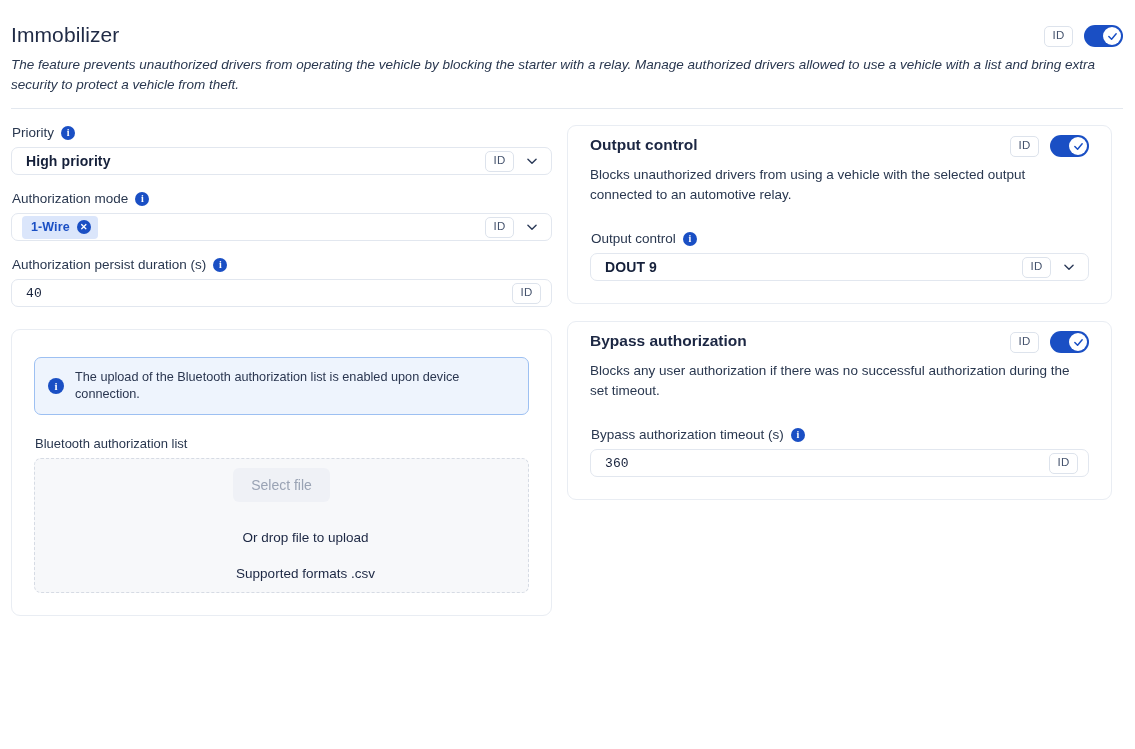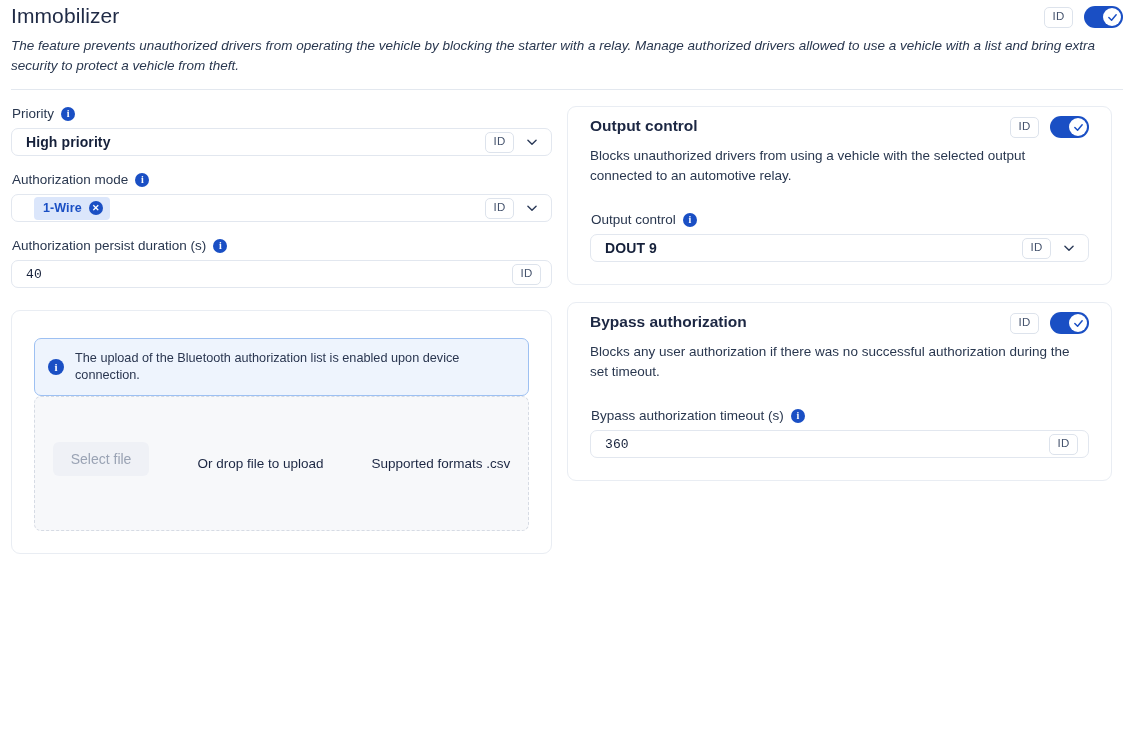--- a/index.html
+++ b/index.html
@@ -6,21 +6,21 @@
   html, body {
     margin: 0; padding: 0;
     width: 1135px; height: 749px;
     background: #ffffff;
     font-family: "Liberation Sans", sans-serif;
     color: #1f2a44;
     overflow: hidden;
   }
 
   
-  .page-header { position: relative; padding: 2px 12px 0 11px; }
+  .page-header { position: relative; padding: 2px 12px 0 11px; margin-top: 19px; }
   .title-row { display: flex; align-items: flex-start; justify-content: space-between; }
   .page-title {
     font-size: 21px; font-weight: 400; color: #202b46;
     letter-spacing: .1px; line-height: 28px; margin: 0;
   }
   .page-desc {
     font-size: 13.5px; line-height: 20px; color: #29374f;
     max-width: 1112px; margin: 6px 0 0 0; font-style: italic;
   }
   .divider { height: 1px; background: #e3e8ef; width: 100%; margin-top: 13px; }
@@ -113,22 +113,22 @@
     display: flex; gap: 11px; align-items: center;
   }
   .banner .text { font-size: 12.7px; line-height: 17px; color: #2a3category; color:#2a3650; }
   .banner .info-icon { width: 16px; height: 16px; font-size: 11px; }
 
   
   .dz-label { font-size: 13px; color: #29374f; margin: 21px 0 7px 1px; }
   .dropzone {
     border: 1px dashed #d6dbe4; border-radius: 7px;
     background: #f7f8fa; height: 135px;
-    display: flex; flex-direction: row; align-items: center; justify-content: center;
-    gap: 0;
+    display: flex; flex-direction: column; align-items: center; justify-content: center;
+    gap: 15px;
   }
   .select-file-btn {
     background: #eff1f6; color: #9aa3b4;
     border: none; border-radius: 6px;
     font-size: 14px; font-family: "Liberation Sans", sans-serif;
     padding: 9px 18px; cursor: default; margin-bottom: 10px;
   }
   .dz-line { font-size: 13.5px; color: #1c2743; line-height: 21px; margin-left: 48px; }
 
   .mt-card { margin-top: 17px; }
@@ -170,21 +170,21 @@
         <svg viewBox="0 0 24 24" fill="none" stroke="#2b3a58" stroke-width="2.4" stroke-linecap="round" stroke-linejoin="round">
             <polyline points="5,9 12,16 19,9"></polyline>
           </svg>
       </span>
     </div>
 
     <div class="field-label">
       <span>Authorization mode</span>
       <span class="info-icon">i</span>
     </div>
-    <div class="control" style="padding-left:22px;">
+    <div class="control" style="padding-left:10px;">
       <span class="value" style="display:flex;align-items:center;gap:6px;">
         <span class="chip">
           <span>1-Wire</span>
           <span class="x">✕</span>
         </span>
       </span>
       <span class="id-badge">ID</span>
       <span class="chev">
         <svg viewBox="0 0 24 24" fill="none" stroke="#2b3a58" stroke-width="2.4" stroke-linecap="round" stroke-linejoin="round">
             <polyline points="5,9 12,16 19,9"></polyline>
@@ -201,20 +201,21 @@
       <span class="id-badge">ID</span>
     </div>
 
     <div class="card" style="margin-top:22px;">
 
       <div class="banner">
         <span class="info-icon">i</span>
         <span class="text">The upload of the Bluetooth authorization list is enabled upon device connection.</span>
       </div>
 
+      <div class="dz-label">Bluetooth authorization list</div>
       <div class="dropzone">
         <button class="select-file-btn">Select file</button>
         <div class="dz-line">Or drop file to upload</div>
         <div class="dz-line">Supported formats .csv</div>
       </div>
     </div>
   </div>
 
   <div class="col-right">
 

